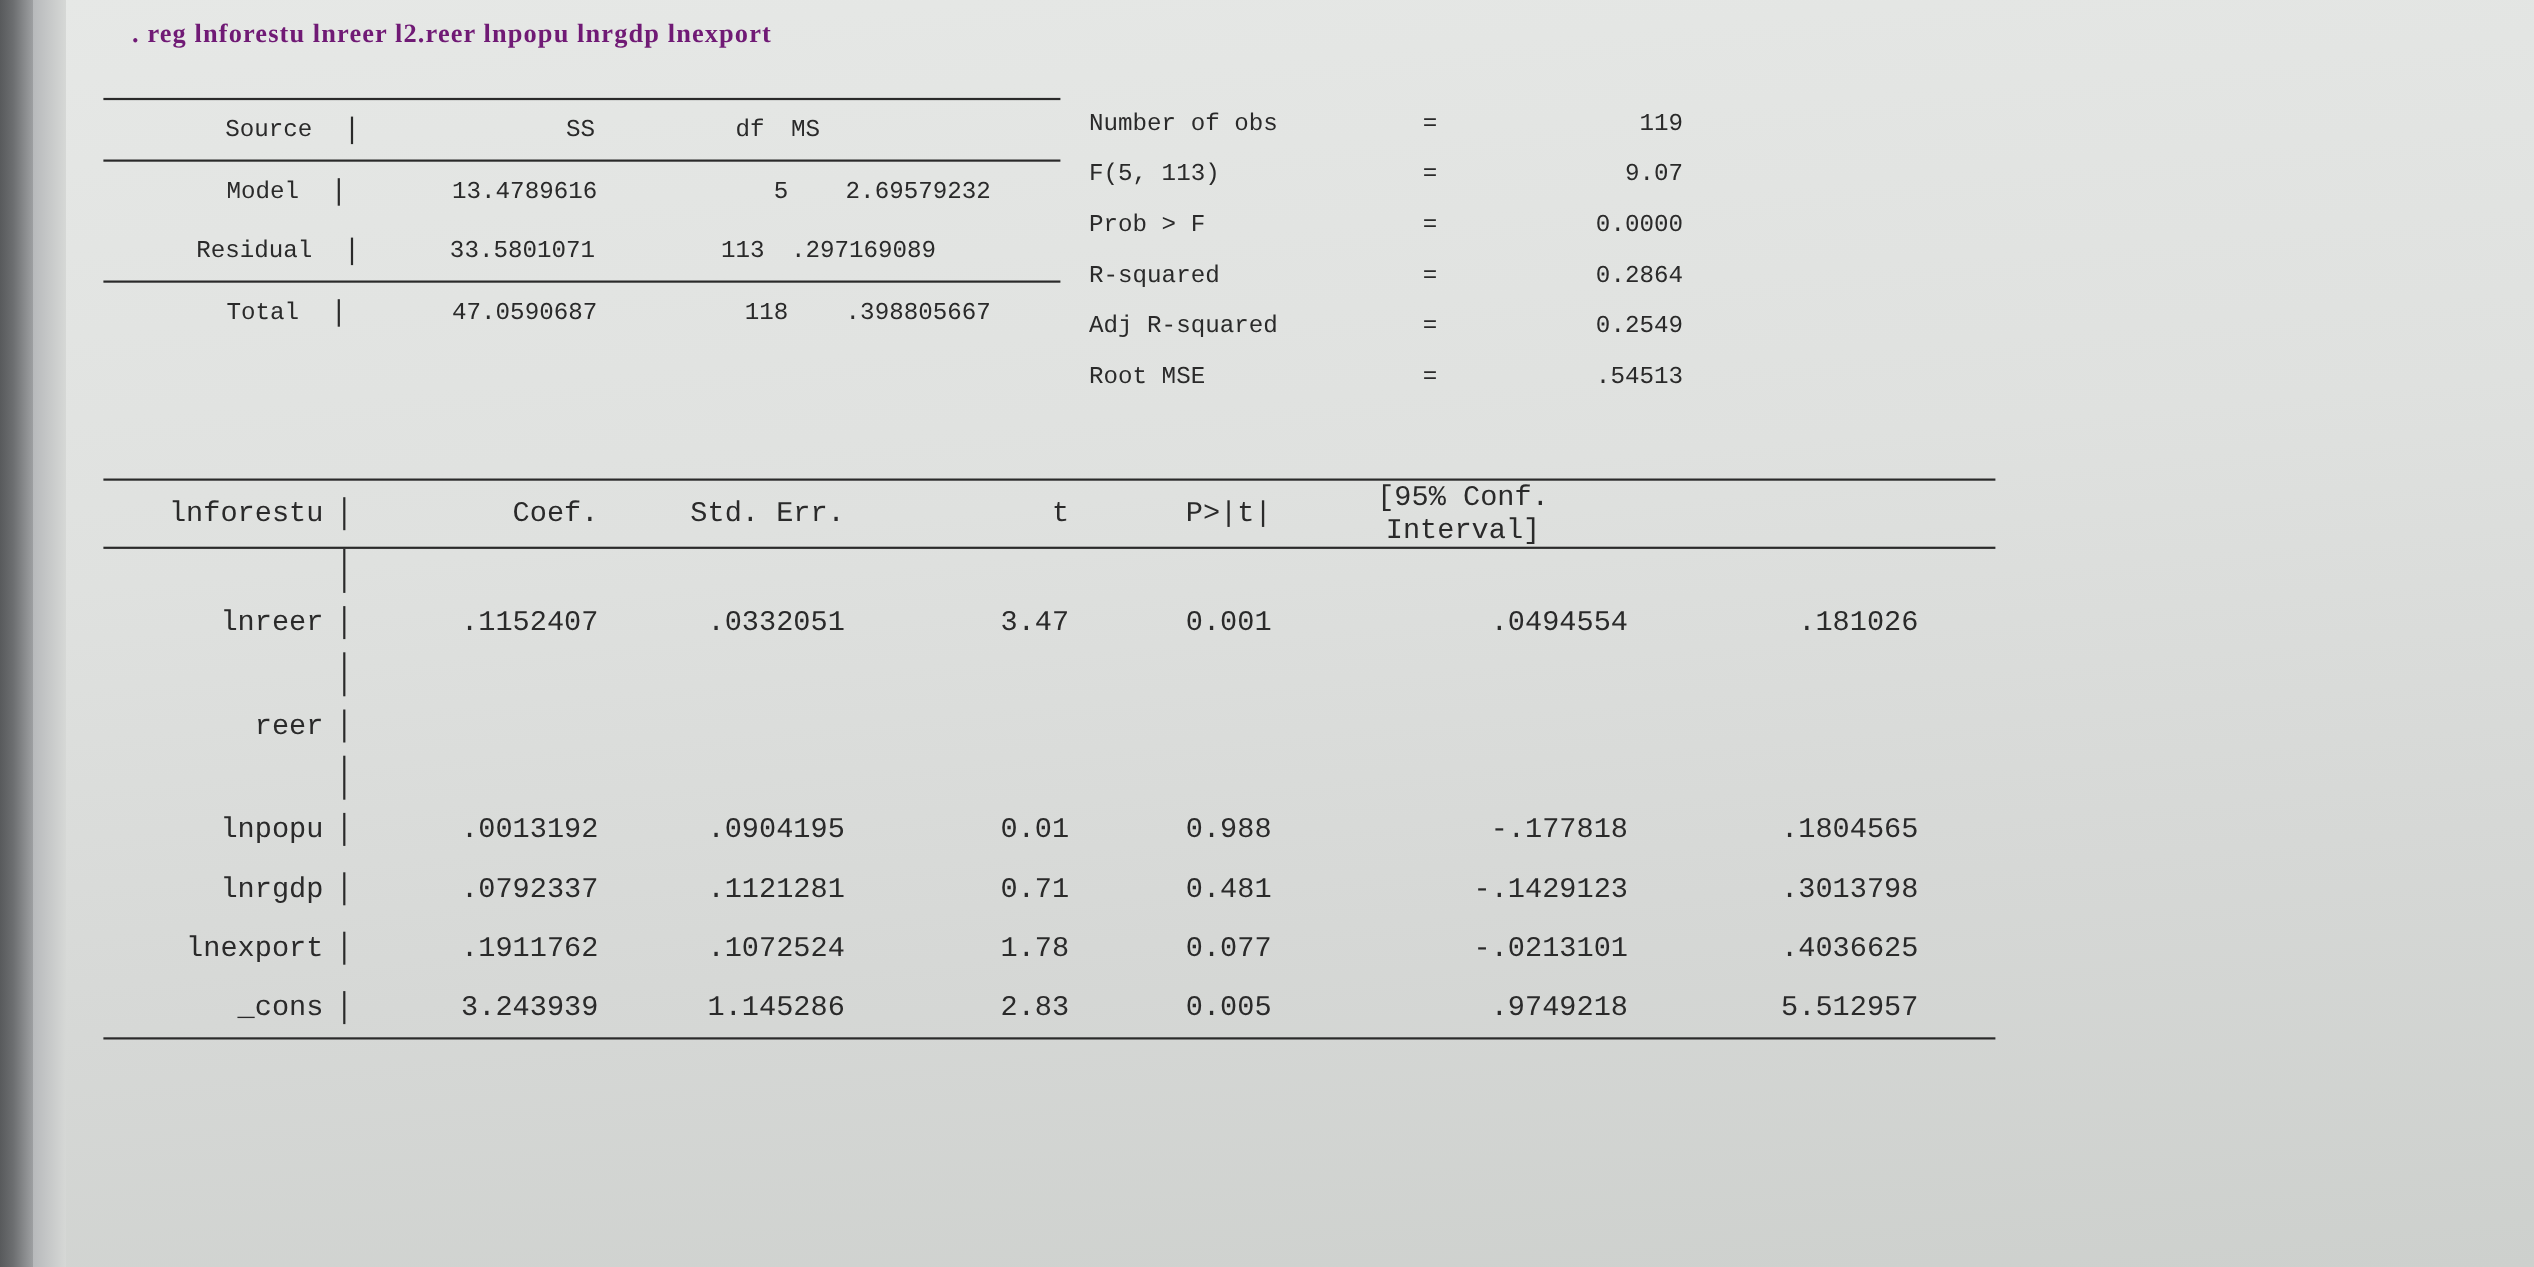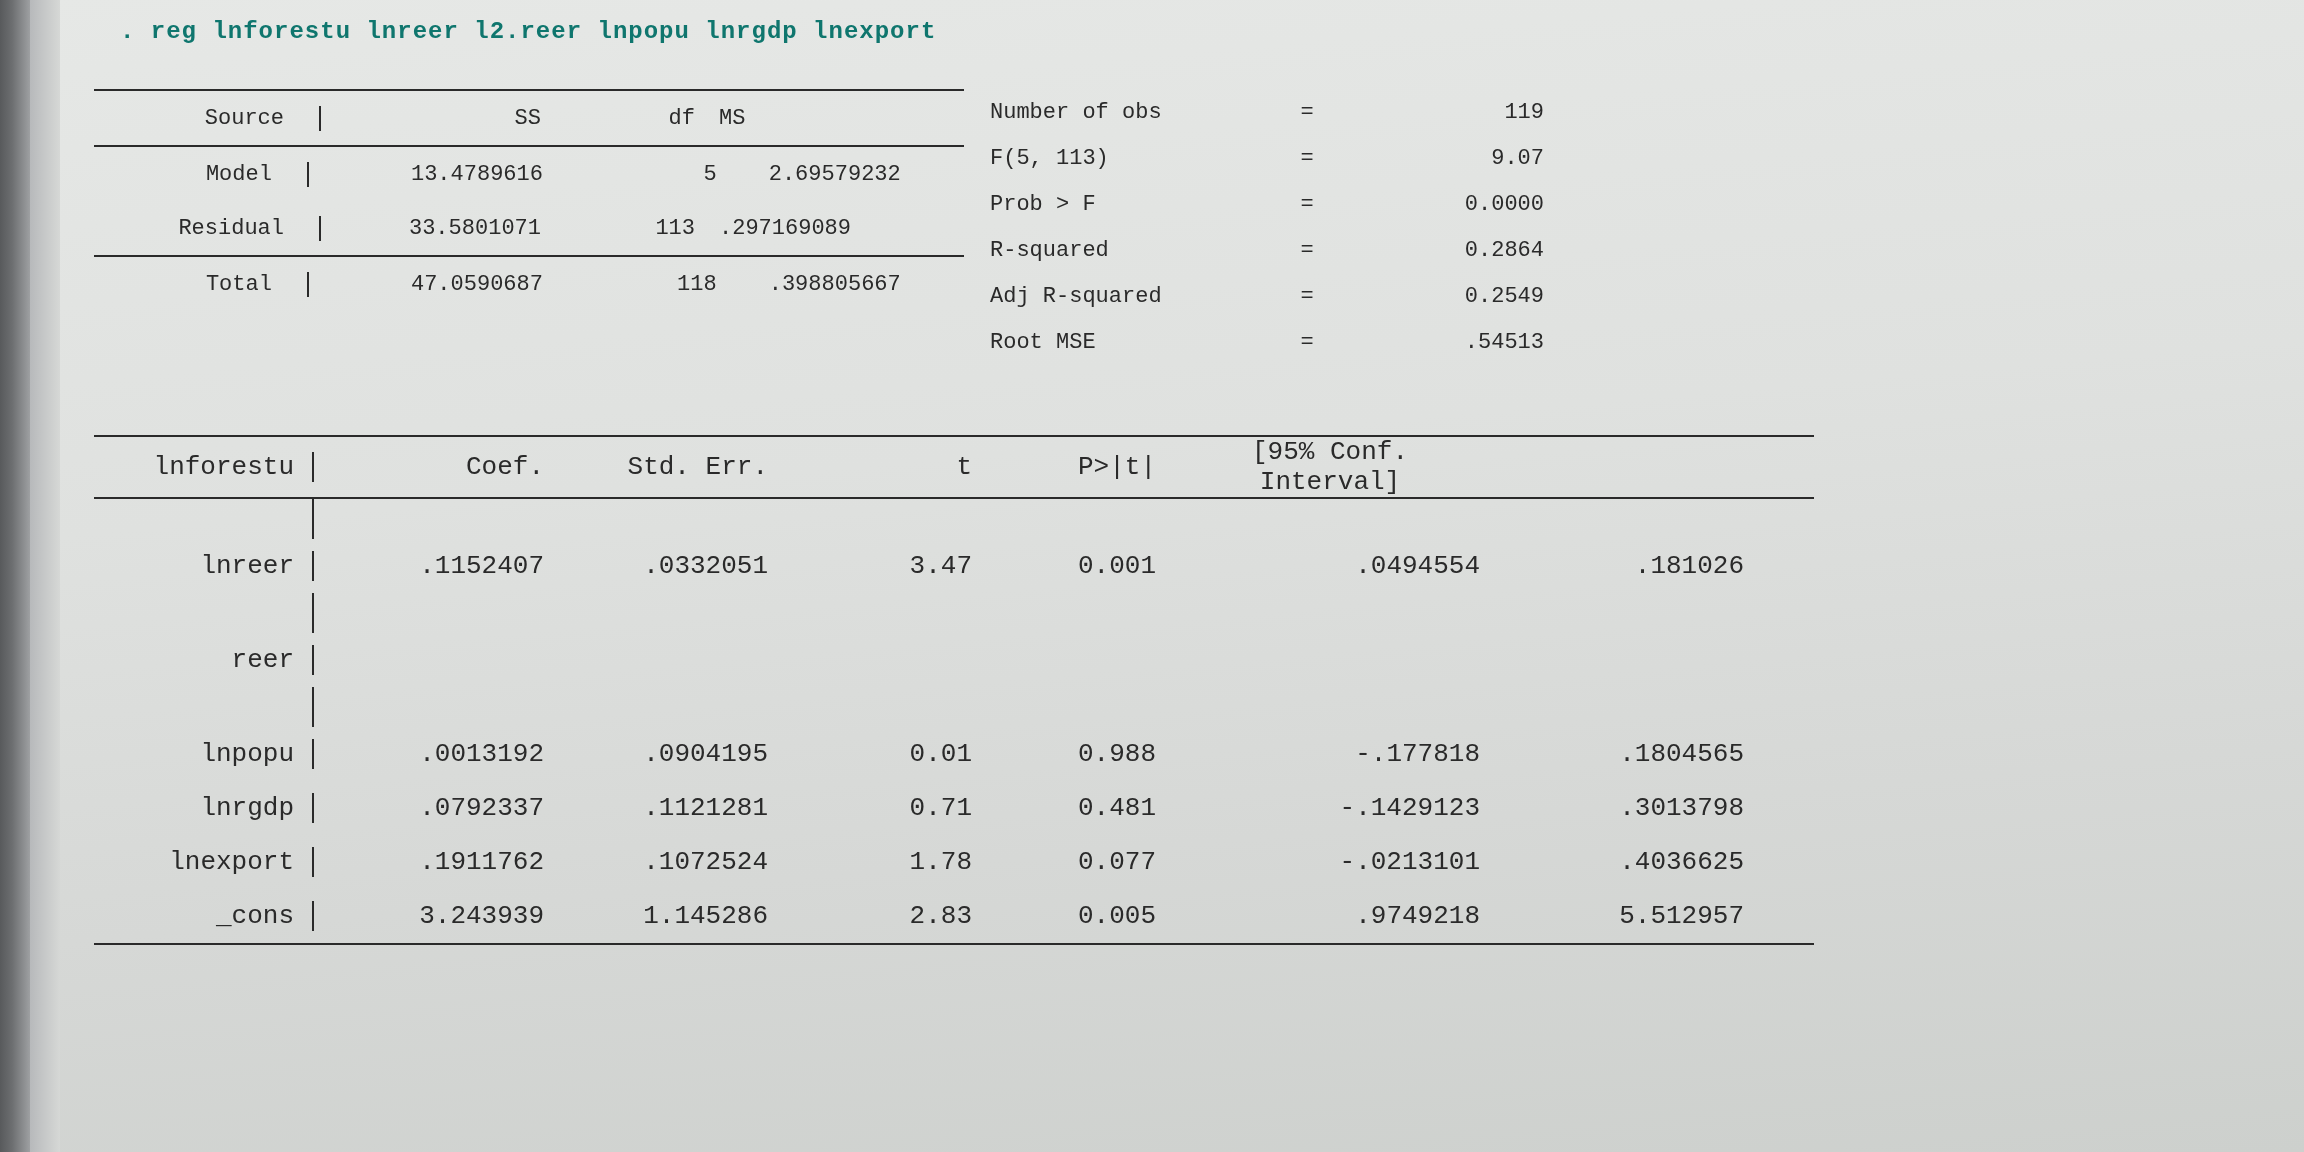--- a/index.html
+++ b/index.html
@@ -31,23 +31,24 @@
   }
   .content {
     position: absolute;
     left: 80px; right: 20px; top: 0; bottom:0;
     padding-top: 18px;
   }
   .cmd {
     font-weight: bold;
     font-size: 24px;
     letter-spacing: 1px;
-    color: #0f766e;
+    color: #701a75;
     margin: 0 0 44px 40px;
     white-space: pre;
+    font-family: Liberation Serif, serif;
   }
   .tables-row {
     display: flex;
     align-items: flex-start;
     gap: 26px;
     margin-left: 14px;
   }
   
   .anova {
     border-top: 2px solid #2a2a2a;
@@ -62,21 +63,21 @@
   .anova .c-src  { width: 190px; text-align: right; padding-right: 35px; border-right: 2px solid #2a2a2a; }
   .anova .c-ss   { width: 220px; text-align: right; padding-right: 24px; }
   .anova .c-df   { width: 130px; text-align: right; padding-right: 24px; }
   .anova .c-ms   { width: 200px; text-align: left; padding-right: 8px; }
   .anova .hline  { border-top: 2px solid #2a2a2a; gap: 28px; }
   
   .stats {
     font-size: 22px;
     width: 560px;
   }
-  .stats .row { display:flex; height:46px; align-items:center;justify-content:space-between;}
+  .stats .row { display:flex; height:46px; align-items:center;}
   .stats .lbl { width: 280px; }
   .stats .eq  { width: 60px; text-align:center;}
   .stats .val { width: 200px; text-align:right; padding-right:6px;}
   
   .coef {
     margin-top: 70px;
     margin-left: 14px;
     width: 1720px;
     border-top: 2px solid #2a2a2a;
     border-bottom: 2px solid #2a2a2a;

